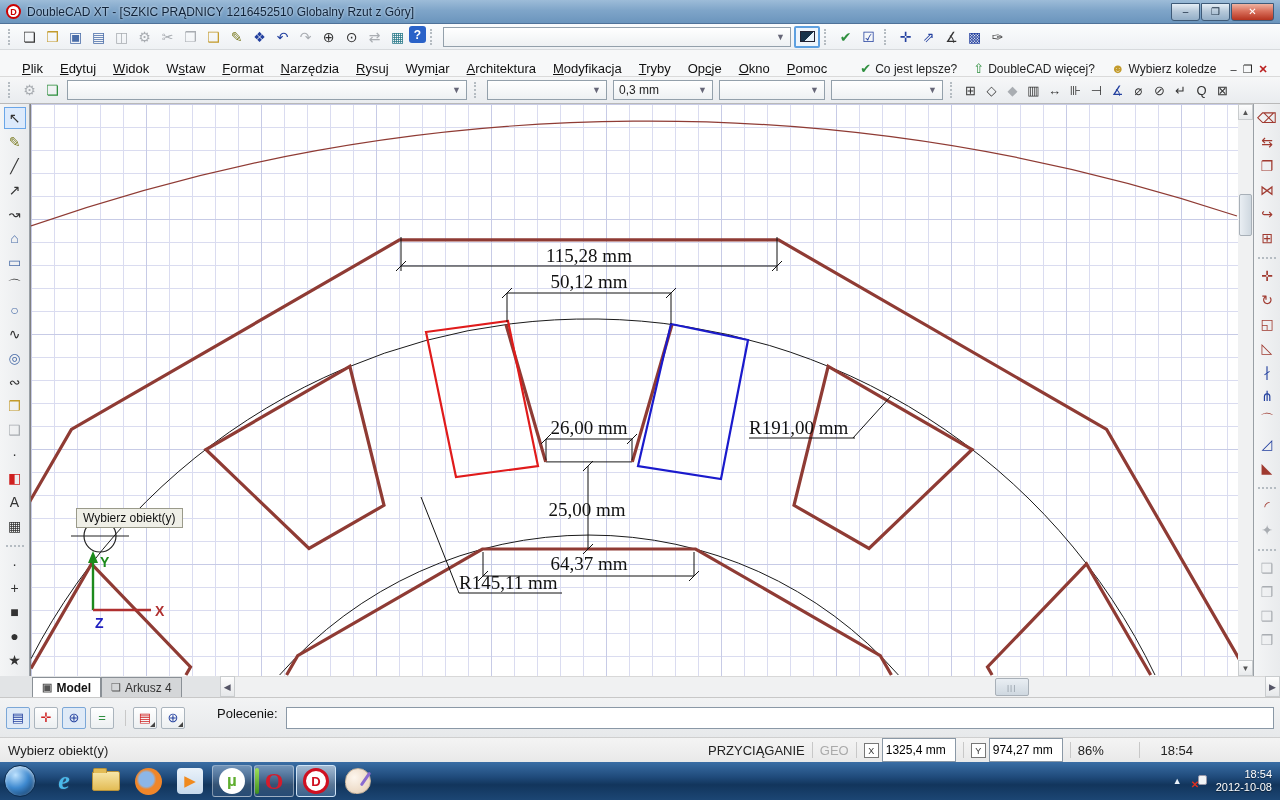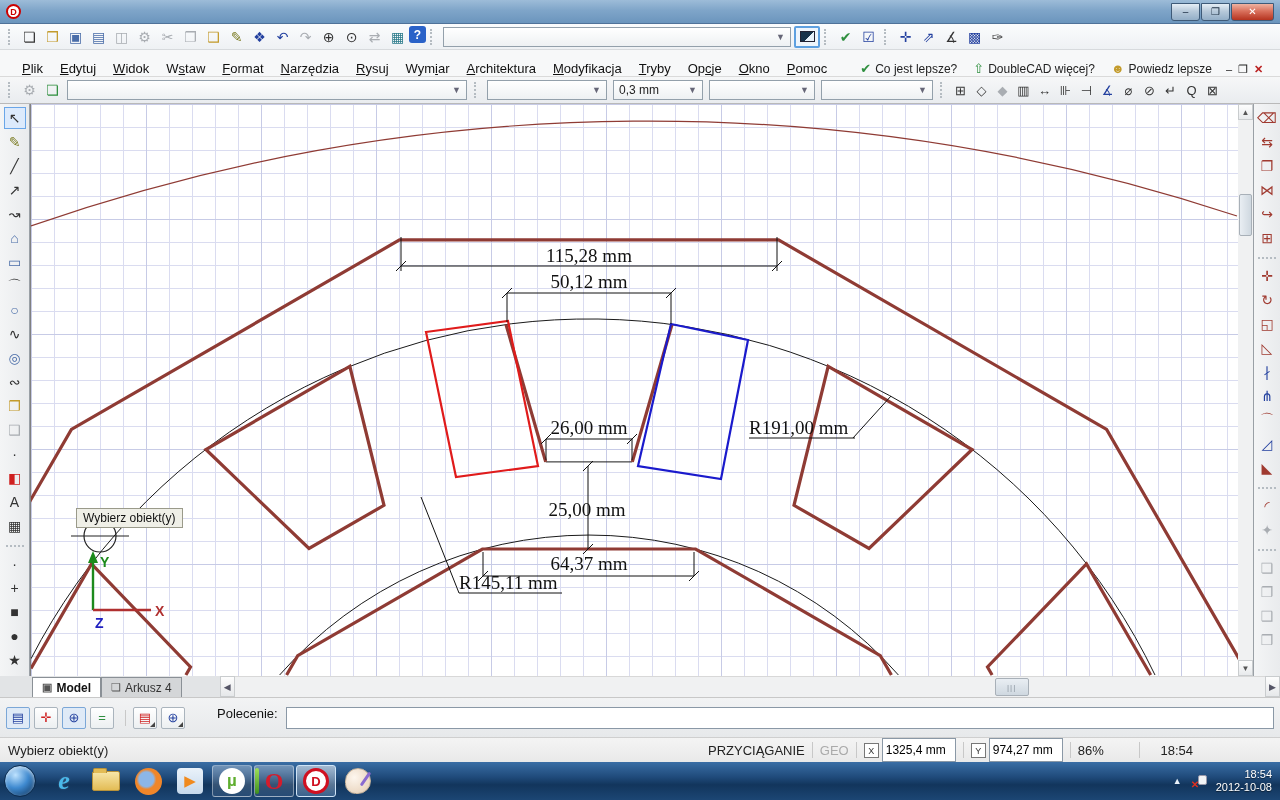--- a/index.html
+++ b/index.html
@@ -102,20 +102,21 @@
   .plug-ic { width:16px; height:14px; position:relative; }
   .plug-ic .pbody { position:absolute; right:0; top:1px; width:9px; height:10px; background:#f2f4f6; border:1px solid #99a; border-radius:2px; }
   .plug-ic .px { position:absolute; left:0; bottom:-2px; color:#e03020; font-size:10px; font-weight:bold; }
   #clock { text-align:right; font-size:11px; line-height:13px; color:#fff; text-shadow:0 1px 1px #0008; }
 </style>
 </head>
 <body>
 
 <div class="band" id="titlebar">
   <span class="app-logo">D</span>
+  <span id="title-text">DoubleCAD XT - [SZKIC PRĄDNICY 1216452510 Globalny Rzut z Góry]</span>
   <span class="winbtns">
     <span class="winbtn">–</span>
     <span class="winbtn">❐</span>
     <span class="winbtn close">✕</span>
   </span>
 </div>
 
 <div class="band" id="toolbar1">
   <span class="handle"></span>
   <span style="display:flex">
@@ -182,21 +183,21 @@
       <span class="promo">
         <span class="promo-ic c-green">✔</span>
         <span>Co jest lepsze?</span>
       </span>
       <span class="promo">
         <span class="promo-ic c-green">⇧</span>
         <span>DoubleCAD więcej?</span>
       </span>
       <span class="promo">
         <span class="promo-ic c-gold">☻</span>
-        <span>Powiedz lepsze</span>
+        <span>Wybierz koledze</span>
       </span>
     </span>
   <span class="mdi-btns">
     <span>–</span>
     <span>❐</span>
     <span class="mdi-close">✕</span>
   </span>
 </div>
 
 <div class="band" id="toolbar2">
@@ -207,21 +208,21 @@
     </span>
   <span class="combo" style="width:400px">
     <span></span>
     <span class="arrow">▼</span>
   </span>
   <span class="handle"></span>
   <span class="combo" style="width:120px">
     <span></span>
     <span class="arrow">▼</span>
   </span>
-  <span class="combo" style="width:90px">
+  <span class="combo" style="width:100px">
     <span>0,3 mm</span>
     <span class="arrow">▼</span>
   </span>
   <span class="combo" style="width:106px">
     <span></span>
     <span class="arrow">▼</span>
   </span>
   <span class="combo" style="width:112px">
     <span></span>
     <span class="arrow">▼</span>

